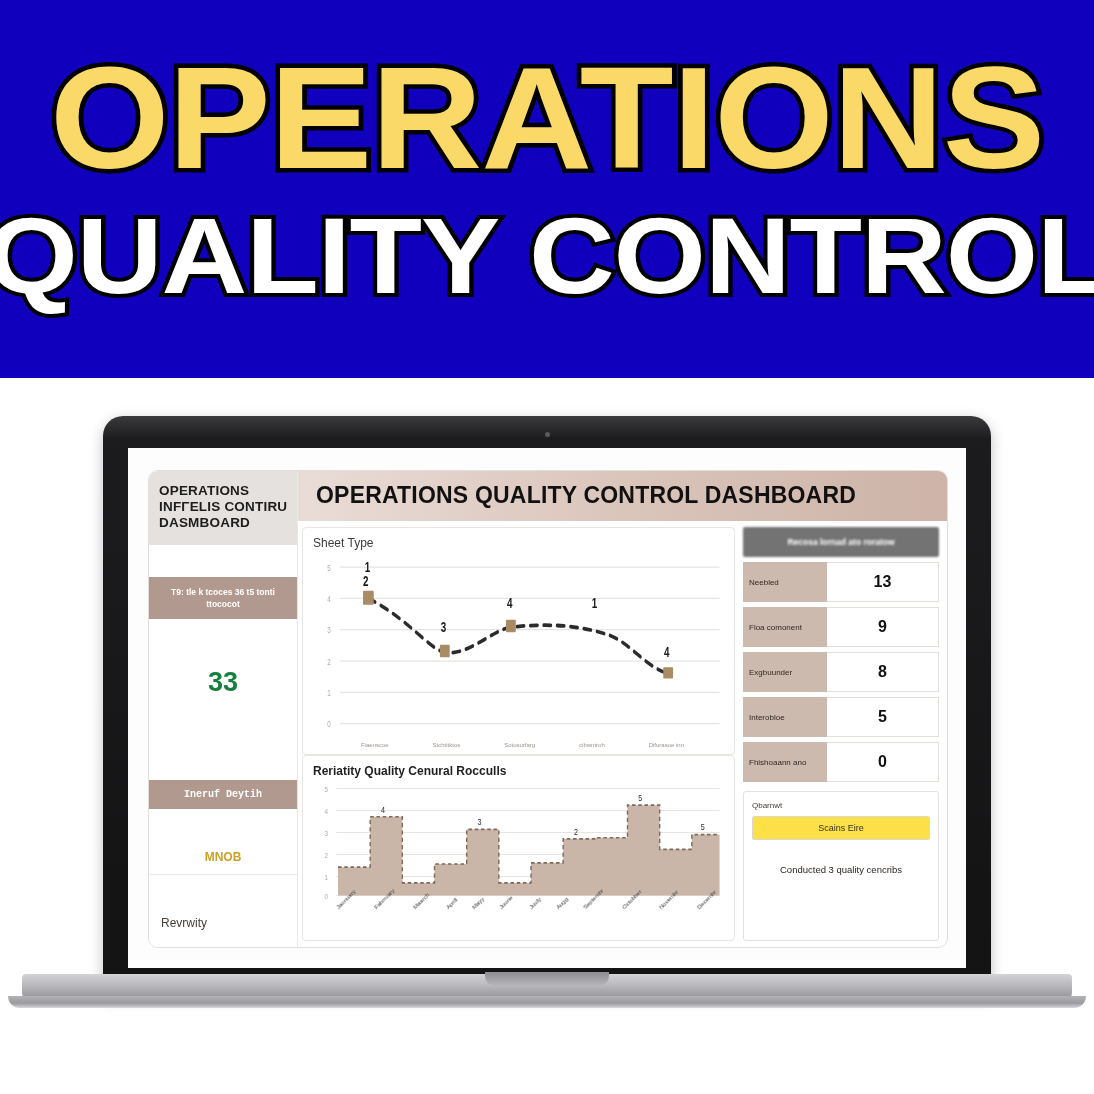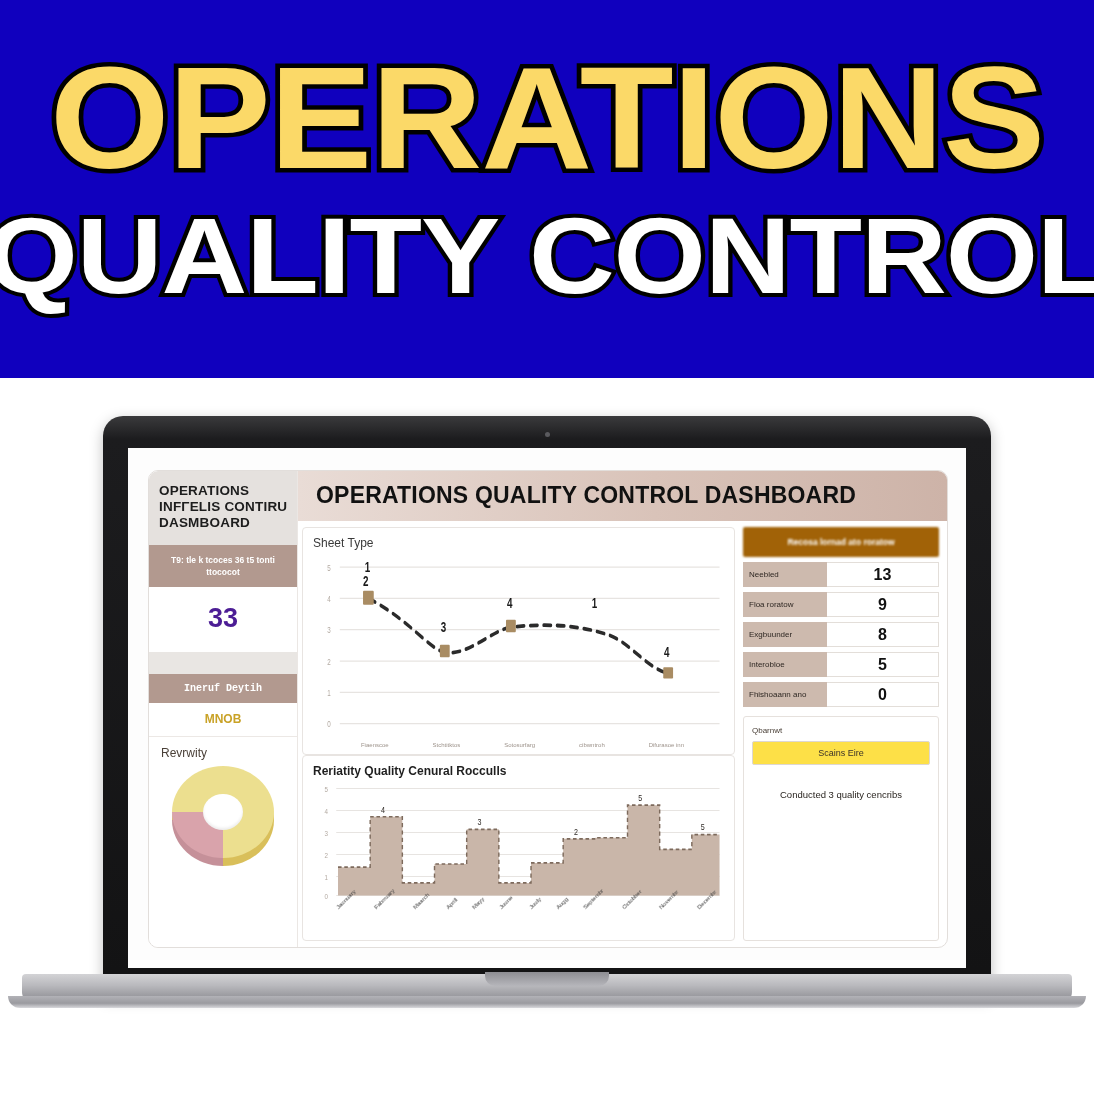--- a/index.html
+++ b/index.html
@@ -85,34 +85,34 @@
   }
 
   
   .dash{
     position:absolute;left:20px;top:22px;width:798px;height:476px;
     background:#ffffff;border:1px solid #e2dedb;border-radius:10px;
     overflow:hidden;display:flex;
   }
 
   
-  .sidebar{width:148px;flex:0 0 148px;background:#ffffff;border-right:1px solid #ebe7e4;display:flex;flex-direction:column;}
+  .sidebar{width:148px;flex:0 0 148px;background:#ffffff;border-right:1px solid #ebe7e4;display:flex;flex-direction:column;gap:32px;}
   .sb-title{
     background:#e5e1de;padding:12px 8px 14px 10px;
     font-weight:bold;font-size:13.5px;line-height:16px;color:#1d1d1d;
     letter-spacing:.2px;
   }
   .sb-band{
     background:#b2998f;color:#fff;font-size:8.5px;font-weight:bold;
     text-align:center;padding:9px 6px;line-height:12px;
     filter:blur(.7px);
   }
   .sb-kpi{
     background:#fff;text-align:center;font-size:27px;font-weight:bold;
-    color:#4c1d95;padding:16px 0 18px;
+    color:#15803d;padding:16px 0 18px;
   }
   .sb-spacer{height:22px;background:#e9e6e3;}
   .sb-band2{
     background:#b2998f;color:#fff;font-size:10px;font-weight:bold;
     text-align:center;padding:9px 6px;filter:blur(.6px);font-family:Liberation Mono, monospace;
   }
   .sb-sub{
     text-align:center;font-size:12px;font-weight:bold;color:#c9a227;
     padding:9px 0 10px;border-bottom:1px solid #ece8e5;background:#fff;
   }
@@ -161,24 +161,24 @@
     display:flex;justify-content:space-between;padding:0 4px 0 22px;height:28px;
   }
   .xlab-rot span{
     font-size:6px;color:#3b3b3b;transform:rotate(-45deg);transform-origin:left top;
     white-space:nowrap;filter:blur(.5px);display:block;
   }
 
   
   .right-col{width:196px;flex:0 0 196px;padding:6px 8px 6px 2px;display:flex;flex-direction:column;gap:5px;}
   .metrics-head{
-    background:#a16207;color:#fff;text-align:center;font-size:8.5px;font-weight:bold;
+    background:#737373;color:#fff;text-align:center;font-size:8.5px;font-weight:bold;
     padding:10px 17px;border-radius:2px;filter:blur(.8px);
   }
-  .metric-row{display:flex;height:25px;justify-content:flex-end;}
+  .metric-row{display:flex;height:40px;justify-content:flex-end;}
   .metric-label{
     flex:0 0 78px;background:#cdbaae;color:#2e2722;font-size:8px;
     display:flex;align-items:center;padding-left:6px;filter:blur(.45px);
   }
   .metric-value{
     flex:1;background:#fff;border:1px solid #e3ded9;border-left:none;
     display:flex;align-items:center;justify-content:center;
     font-size:16px;font-weight:bold;color:#111;
   }
   .obs-card{
@@ -343,21 +343,21 @@
             </div>
 
             <div class="right-col">
               <div class="metrics-head">Recosa lornad ato roratow</div>
 
               <div class="metric-row">
                 <div class="metric-label">Neebled</div>
                 <div class="metric-value">13</div>
               </div>
               <div class="metric-row">
-                <div class="metric-label">Floa roratow</div>
+                <div class="metric-label">Floa comonent</div>
                 <div class="metric-value">9</div>
               </div>
               <div class="metric-row">
                 <div class="metric-label">Exgbuunder</div>
                 <div class="metric-value">8</div>
               </div>
               <div class="metric-row">
                 <div class="metric-label">Interobloe</div>
                 <div class="metric-value">5</div>
               </div>

